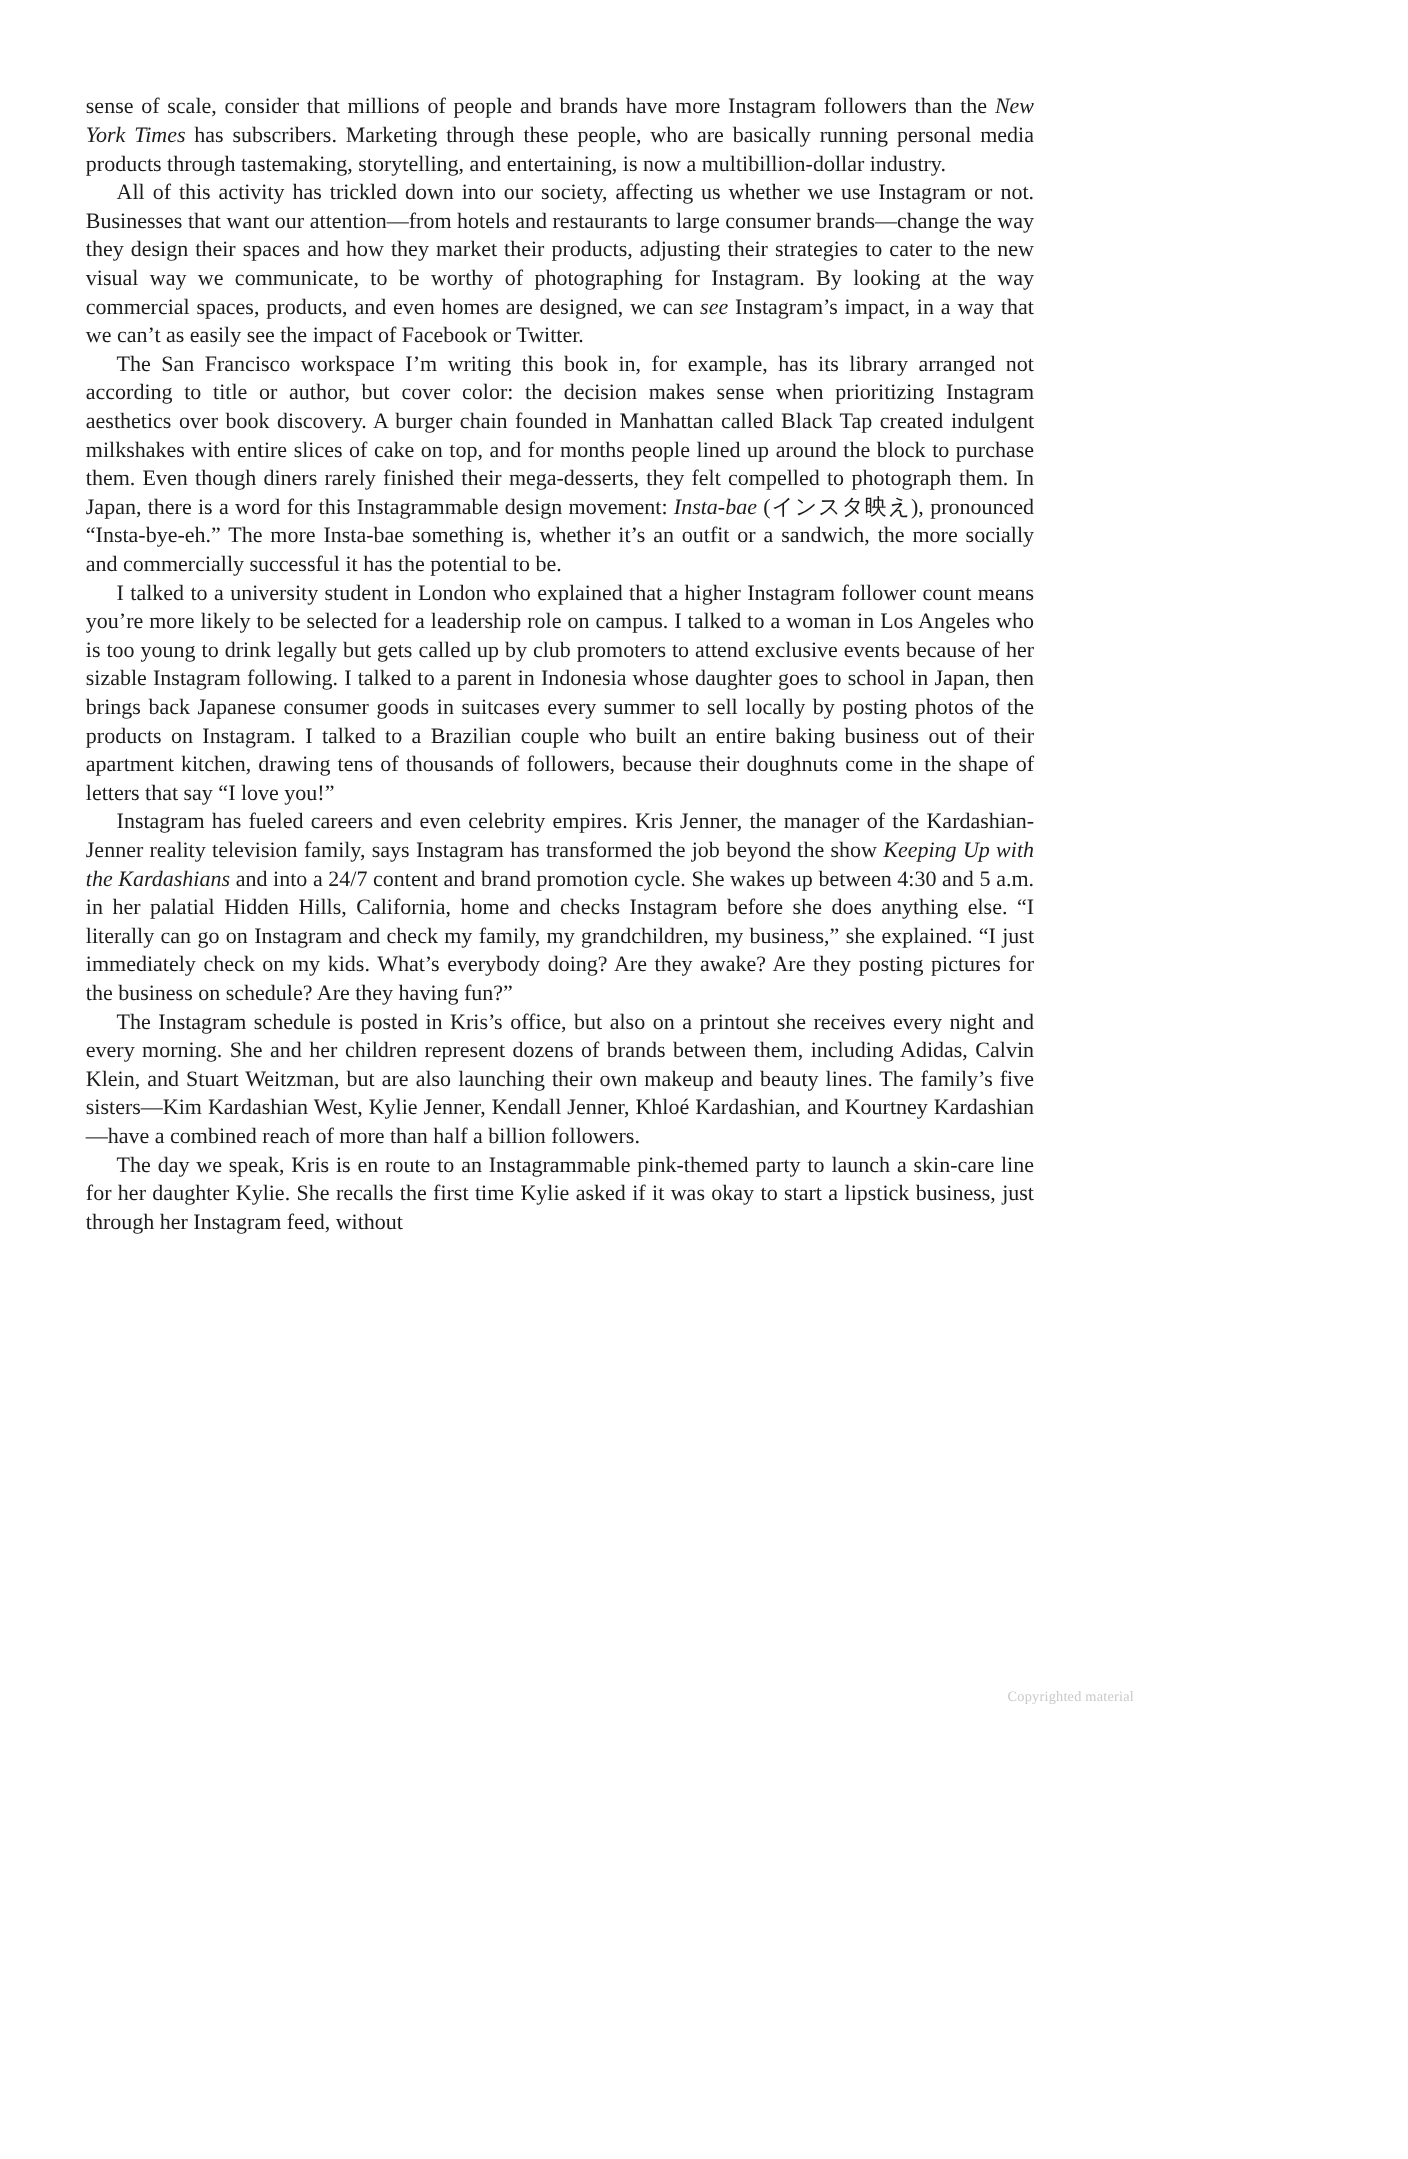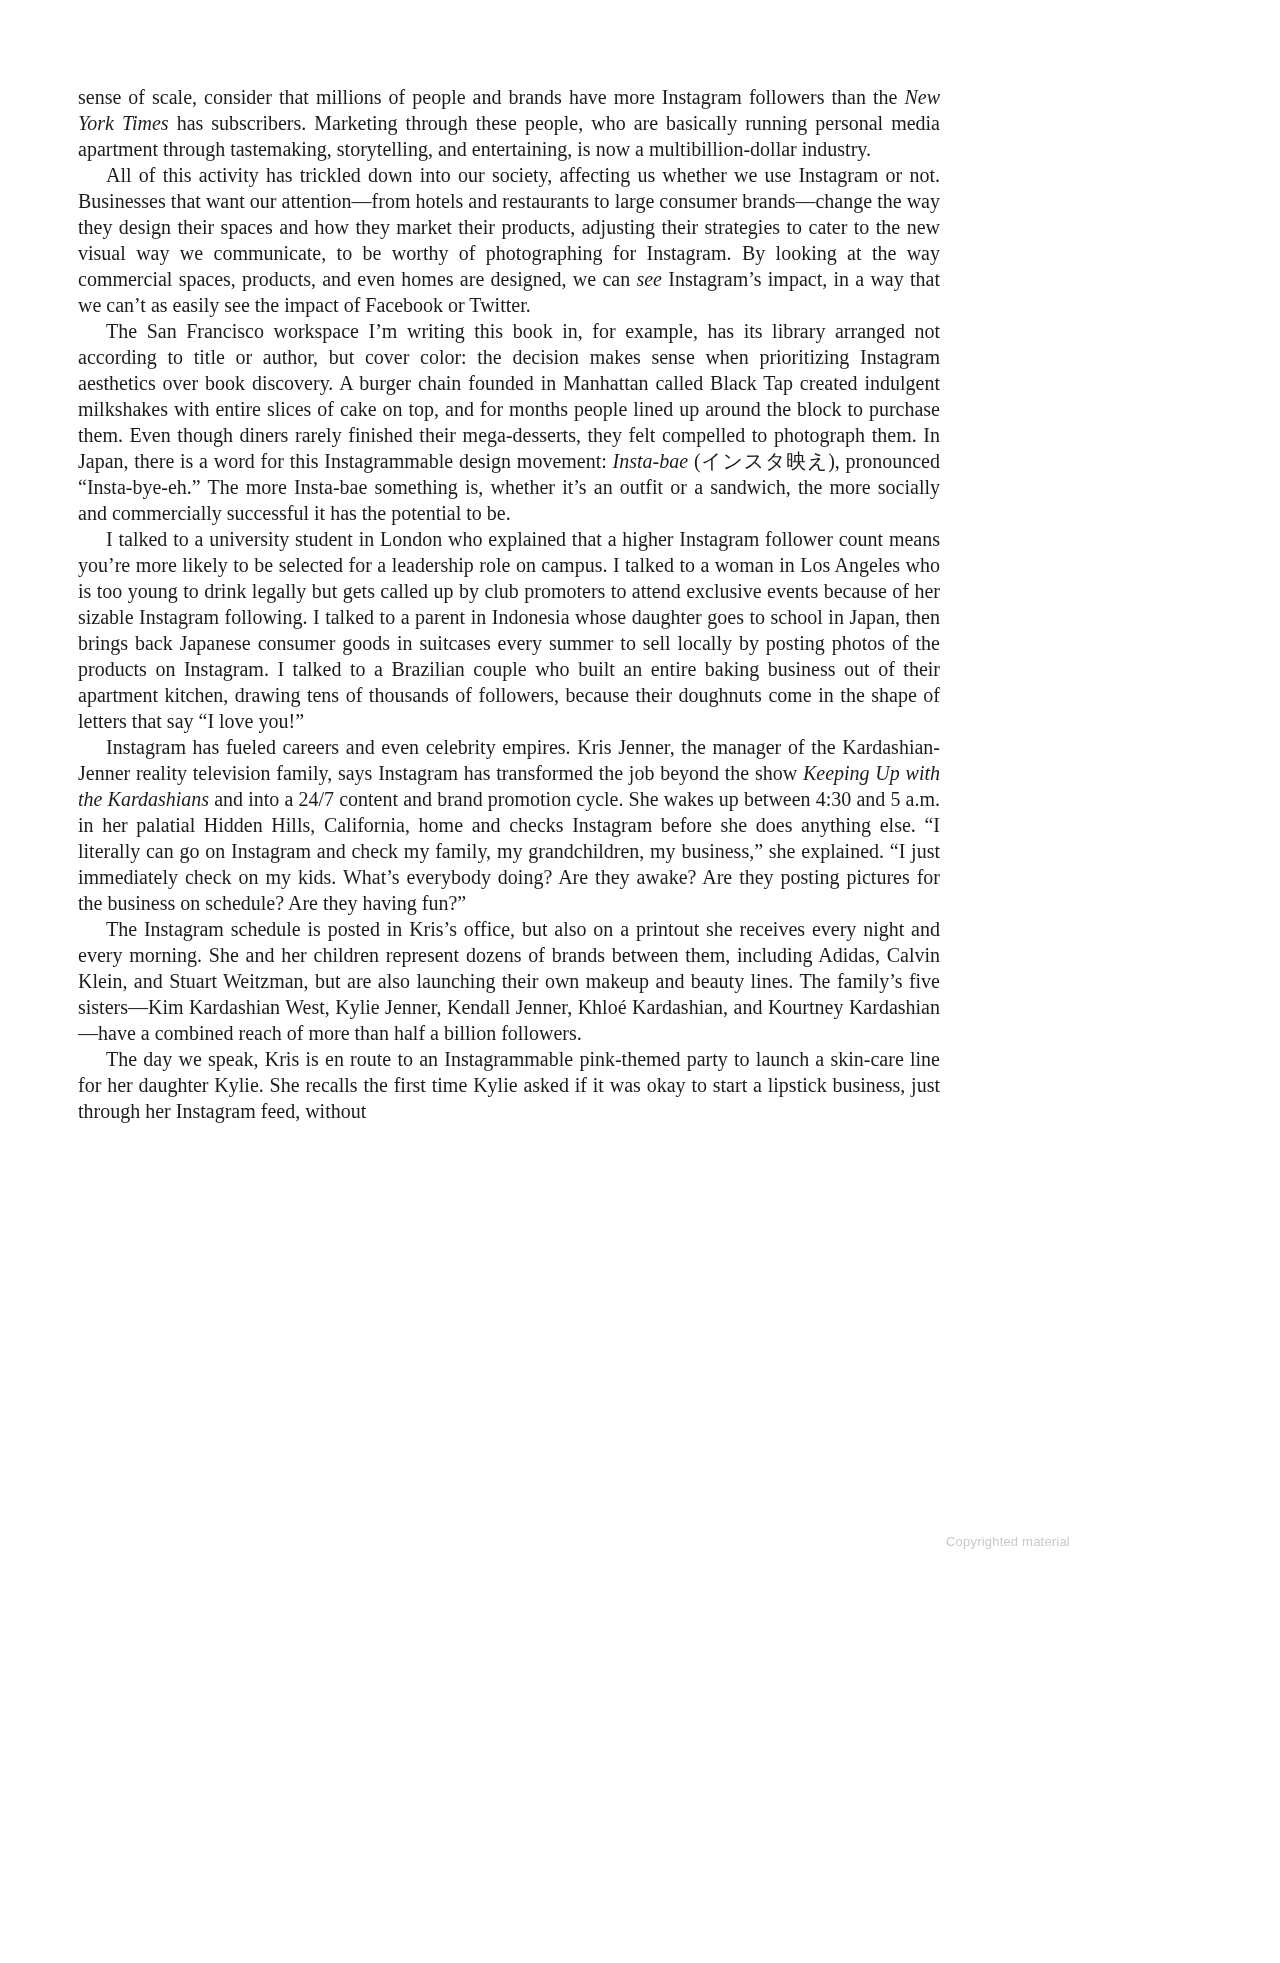--- a/index.html
+++ b/index.html
@@ -35,35 +35,35 @@
     padding: 0;
   }
   .page-text p.para.indent {
     text-indent: 28px;
   }
   .italic {
     font-style: italic;
   }
   .watermark {
     position: absolute;
-    left: 946px;
+    left: 916px;
     top: 1534px;
-    font-family: Liberation Sans, sans-serif;
+    font-family: Liberation Serif, serif;
     font-size: 13px;
     color: #c9c9c9;
     letter-spacing: 0.2px;
     user-select: none;
   }
 </style>
 </head>
 <body>
 
 <div class="page">
   <div class="page-text">
-      <p class="para"><span>sense of scale, consider that millions of people and brands have more Instagram followers than the </span><span class="italic">New York Times</span><span> has subscribers. Marketing through these people, who are basically running personal media apartment through tastemaking, storytelling, and entertaining, is now a multibillion-dollar industry.</span></p>
+      <p class="para"><span>sense of scale, consider that millions of people and brands have more Instagram followers than the </span><span class="italic">New York Times</span><span> has subscribers. Marketing through these people, who are basically running personal media products through tastemaking, storytelling, and entertaining, is now a multibillion-dollar industry.</span></p>
       <p class="para indent"><span>All of this activity has trickled down into our society, affecting us whether we use Instagram or not. Businesses that want our attention—from hotels and restaurants to large consumer brands—change the way they design their spaces and how they market their products, adjusting their strategies to cater to the new visual way we communicate, to be worthy of photographing for Instagram. By looking at the way commercial spaces, products, and even homes are designed, we can </span><span class="italic">see</span><span> Instagram’s impact, in a way that we can’t as easily see the impact of Facebook or Twitter.</span></p>
       <p class="para indent"><span>The San Francisco workspace I’m writing this book in, for example, has its library arranged not according to title or author, but cover color: the decision makes sense when prioritizing Instagram aesthetics over book discovery. A burger chain founded in Manhattan called Black Tap created indulgent milkshakes with entire slices of cake on top, and for months people lined up around the block to purchase them. Even though diners rarely finished their mega-desserts, they felt compelled to photograph them. In Japan, there is a word for this Instagrammable design movement: </span><span class="italic">Insta-bae</span><span> (インスタ映え), pronounced “Insta-bye-eh.” The more Insta-bae something is, whether it’s an outfit or a sandwich, the more socially and commercially successful it has the potential to be.</span></p>
       <p class="para indent"><span>I talked to a university student in London who explained that a higher Instagram follower count means you’re more likely to be selected for a leadership role on campus. I talked to a woman in Los Angeles who is too young to drink legally but gets called up by club promoters to attend exclusive events because of her sizable Instagram following. I talked to a parent in Indonesia whose daughter goes to school in Japan, then brings back Japanese consumer goods in suitcases every summer to sell locally by posting photos of the products on Instagram. I talked to a Brazilian couple who built an entire baking business out of their apartment kitchen, drawing tens of thousands of followers, because their doughnuts come in the shape of letters that say “I love you!”</span></p>
       <p class="para indent"><span>Instagram has fueled careers and even celebrity empires. Kris Jenner, the manager of the Kardashian-Jenner reality television family, says Instagram has transformed the job beyond the show </span><span class="italic">Keeping Up with the Kardashians</span><span> and into a 24/7 content and brand promotion cycle. She wakes up between 4:30 and 5 a.m. in her palatial Hidden Hills, California, home and checks Instagram before she does anything else. “I literally can go on Instagram and check my family, my grandchildren, my business,” she explained. “I just immediately check on my kids. What’s everybody doing? Are they awake? Are they posting pictures for the business on schedule? Are they having fun?”</span></p>
       <p class="para indent"><span>The Instagram schedule is posted in Kris’s office, but also on a printout she receives every night and every morning. She and her children represent dozens of brands between them, including Adidas, Calvin Klein, and Stuart Weitzman, but are also launching their own makeup and beauty lines. The family’s five sisters—Kim Kardashian West, Kylie Jenner, Kendall Jenner, Khloé Kardashian, and Kourtney Kardashian—have a combined reach of more than half a billion followers.</span></p>
       <p class="para indent"><span>The day we speak, Kris is en route to an Instagrammable pink-themed party to launch a skin-care line for her daughter Kylie. She recalls the first time Kylie asked if it was okay to start a lipstick business, just through her Instagram feed, without</span></p>
     </div>
   <div class="watermark">Copyrighted material</div>
 </div>
 

